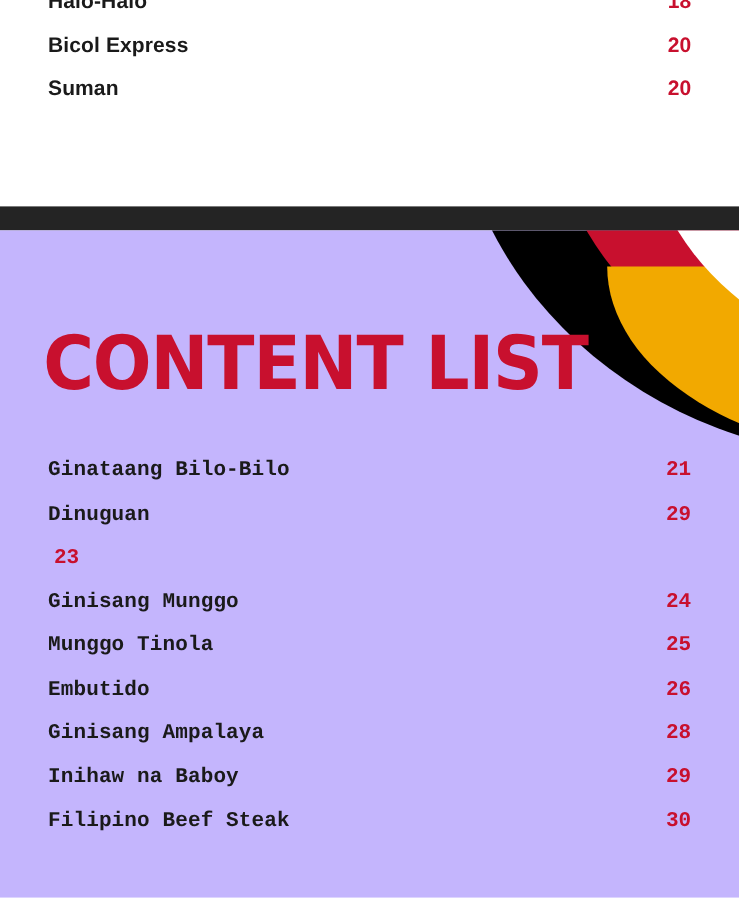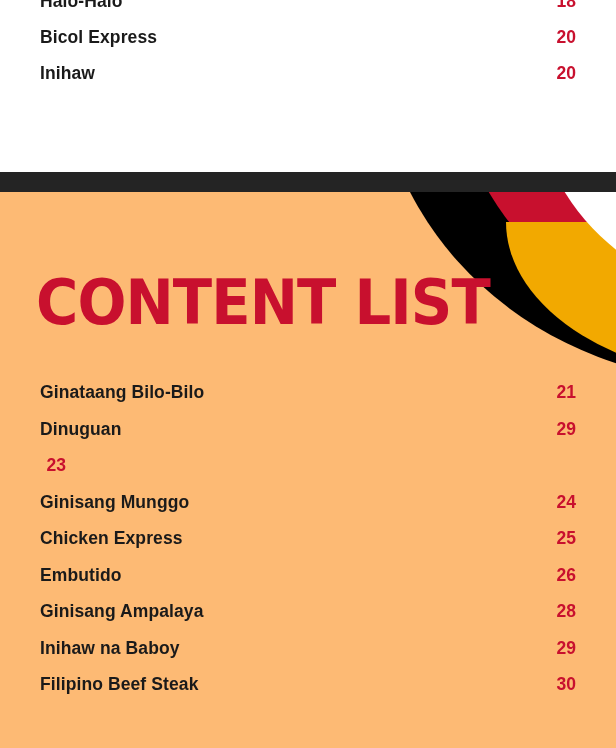--- a/index.html
+++ b/index.html
@@ -71,21 +71,21 @@
     background: #242424;
   }
 
   
   .lower-section {
     position: absolute;
     top: 192px;
     left: 0;
     width: 616px;
     height: 556px;
-    background: #fdba74;
+    background: #c4b5fd;
     overflow: hidden;
   }
 
   
   .deco-wrap {
     position: absolute;
     top: 0;
     right: 0;
     width: 300px;
     height: 260px;
@@ -148,39 +148,40 @@
     position: absolute;
     top: 190px;
     left: 0;
     right: 0;
     list-style: none;
     margin: 0;
     padding: 0;
   }
   .lower-list .toc-row {
     height: 36.5px;
+    font-family: Liberation Mono, monospace;
   }
 </style>
 </head>
 <body>
 
 <div class="page">
 
   <div class="top-section">
     <ul class="toc-list">
       <li class="toc-row">
         <span class="toc-title">Halo-Halo</span>
         <span class="toc-page">18</span>
       </li>
       <li class="toc-row">
         <span class="toc-title">Bicol Express</span>
         <span class="toc-page">20</span>
       </li>
       <li class="toc-row">
-        <span class="toc-title">Inihaw</span>
+        <span class="toc-title">Suman</span>
         <span class="toc-page">20</span>
       </li>
     </ul>
   </div>
 
   <div class="divider-band"></div>
 
   <div class="lower-section">
 
     <div class="deco-wrap">
@@ -202,21 +203,21 @@
         <span class="toc-page">29</span>
       </li>
       <li class="toc-row">
         <span class="toc-page">23</span>
       </li>
       <li class="toc-row">
         <span class="toc-title">Ginisang Munggo</span>
         <span class="toc-page">24</span>
       </li>
       <li class="toc-row">
-        <span class="toc-title">Chicken Express</span>
+        <span class="toc-title">Munggo Tinola</span>
         <span class="toc-page">25</span>
       </li>
       <li class="toc-row">
         <span class="toc-title">Embutido</span>
         <span class="toc-page">26</span>
       </li>
       <li class="toc-row">
         <span class="toc-title">Ginisang Ampalaya</span>
         <span class="toc-page">28</span>
       </li>

